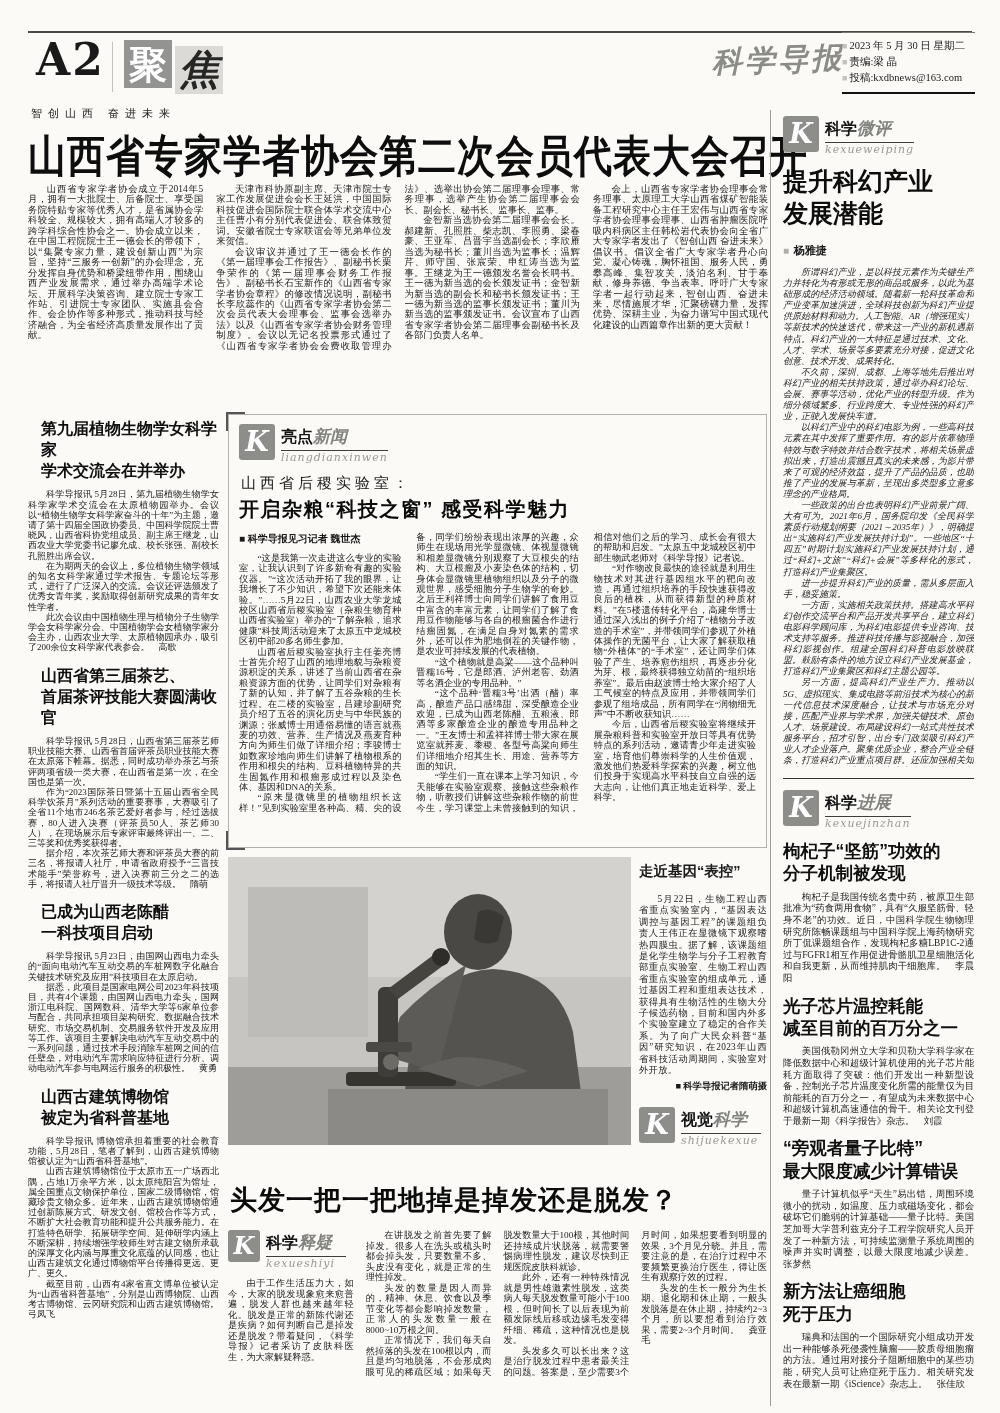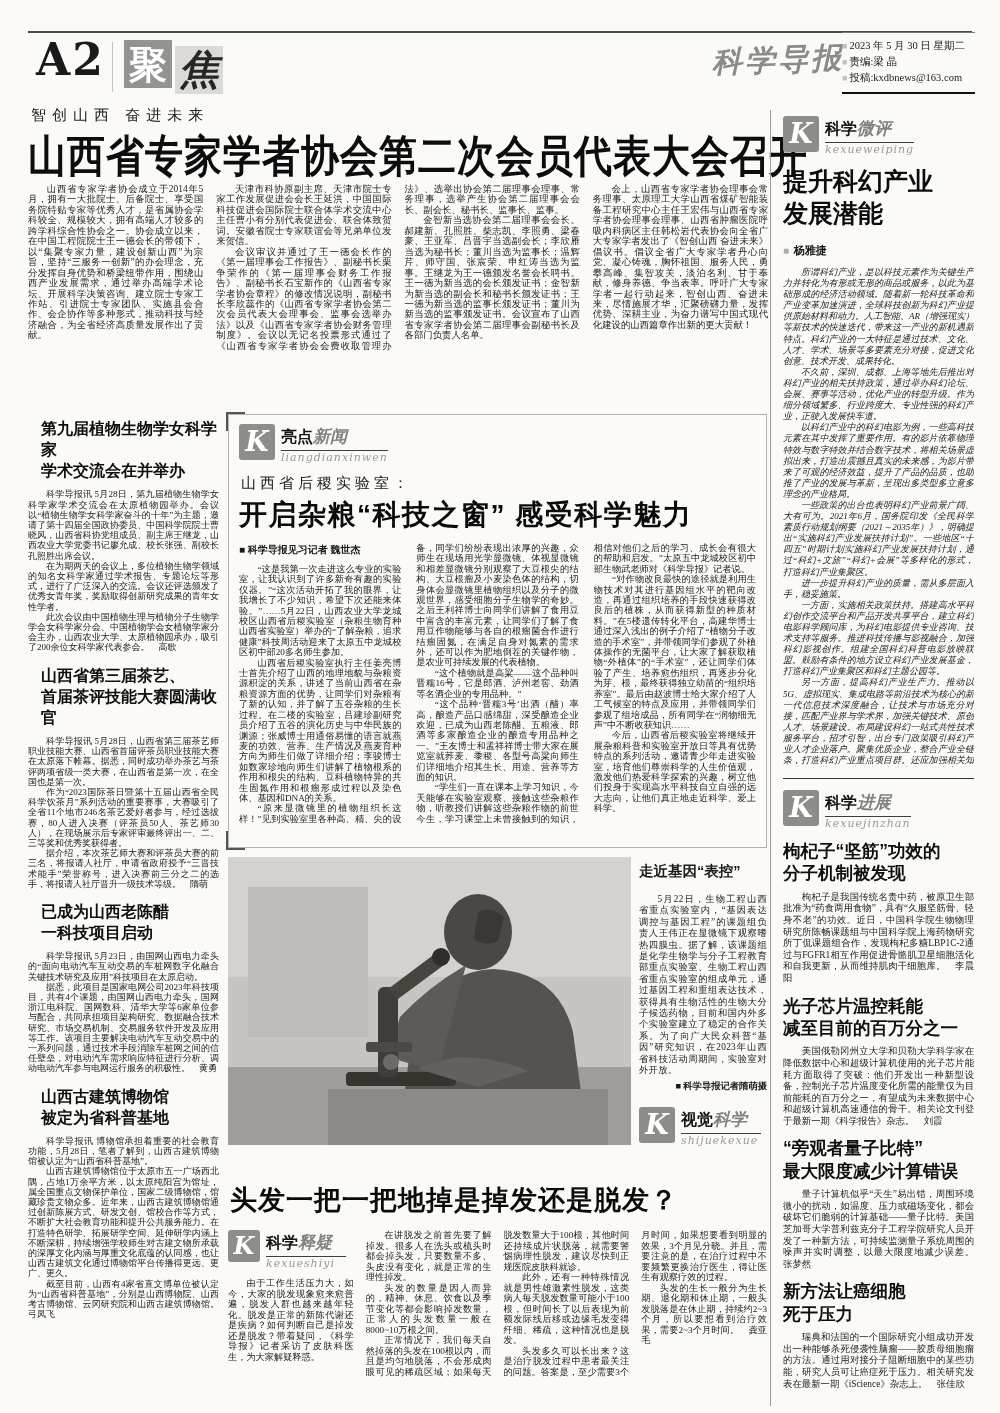--- a/index.html
+++ b/index.html
@@ -16,21 +16,21 @@
   .stamp2{width:48px;height:48px;background:#dbdad6;color:#262624;text-align:center;margin-left:3px;margin-top:6px;
           font-family:"DejaVu Serif",serif;font-style:italic;font-weight:bold;font-size:40px;line-height:46px;}
   .masthead{position:absolute;left:712px;top:40px;font-size:30px;color:#8b8b88;font-weight:bold;
             font-style:italic;font-family:"DejaVu Serif",serif;letter-spacing:3px;transform:rotate(-2deg);}
   .infobox{position:absolute;left:842px;top:32px;width:133px;border-top:1px solid #777;
            border-bottom:2px solid #111;padding:5px 0 6px 0;}
   .inforow{font-size:10.5px;line-height:16px;white-space:nowrap;font-family:"Liberation Serif",serif;}
   .sqicon{color:#c3c2bf;font-size:9px;margin-right:2px;}
   
   .lead-kicker{position:absolute;left:31px;top:106px;font-family:"Liberation Sans",sans-serif;
-               font-size:15px;letter-spacing:6px;color:#222;}
+               font-size:11px;letter-spacing:6px;color:#222;}
   .lead-headline{position:absolute;left:28px;top:127px;width:742px;white-space:nowrap;color:#0d0d0d;
                  font-family:"Liberation Sans",sans-serif;font-weight:900;font-size:38px;
                  letter-spacing:1px;transform:scaleY(1.15);transform-origin:top left;}
   .lead-body{position:absolute;left:28px;top:184px;width:740px;height:218px;overflow:hidden;
              column-count:4;column-gap:13px;}
   .lead-body p,.la-body p,.hl-body p,.sb-body p,.bt-body p,.jz-body p,.wp-body p
       {margin:0;text-indent:2em;text-align:justify;}
   .lead-body p{font-size:9.4px;line-height:10.45px;}
   .vline{position:absolute;left:770px;top:110px;height:1296px;border-left:1px solid #9d9c99;}
   
@@ -50,21 +50,21 @@
   .klogo-pinyin{display:block;font-family:"DejaVu Serif",serif;font-style:italic;font-size:11px;
                 color:#9a9996;letter-spacing:1px;}
   
   .hlbox{position:absolute;left:228px;top:414px;width:539px;height:434px;border:1px solid #b2b1ae;
          padding:0 10px;box-sizing:border-box;}
   .hlbox:before,.hlbox:after{content:'';position:absolute;left:-3px;width:17px;height:17px;}
   .hlbox:before{top:-3px;border-left:2.5px solid #555;border-top:2.5px solid #555;}
   .hlbox:after{bottom:-3px;border-left:2.5px solid #555;border-bottom:2.5px solid #555;}
   .hl-logo{margin-top:9px;}
   .hl-kicker{font-family:"Liberation Sans",sans-serif;font-size:15px;letter-spacing:4px;margin:10px 0 3px 2px;}
-  .hl-headline{font-family:"Liberation Sans",sans-serif;font-weight:900;font-size:28px;
+  .hl-headline{font-family:"Liberation Sans",sans-serif;font-weight:900;font-size:20px;
                letter-spacing:1.5px;color:#0b0b0b;margin:0 0 9px 0;}
   .hl-body{column-count:3;column-gap:15px;height:312px;overflow:hidden;}
   .hl-body p{font-size:9.2px;line-height:10.4px;}
   .hl-byline{font-family:"Liberation Sans",sans-serif;font-weight:bold;font-size:10px;margin-bottom:7px;}
   
   .photo{position:absolute;left:228px;top:857px;width:403px;height:288px;background:#c2c1be;overflow:hidden;}
   .sidebar{position:absolute;left:639px;top:860px;width:128px;}
   .sb-title{font-family:"Liberation Sans",sans-serif;font-weight:900;font-size:14.5px;margin:2px 0 13px 0;}
   .sb-body p{font-size:9.3px;line-height:11.4px;letter-spacing:0.3px;}
   .sb-credit{font-size:9.3px;font-weight:bold;text-align:right;margin-top:3px;}

